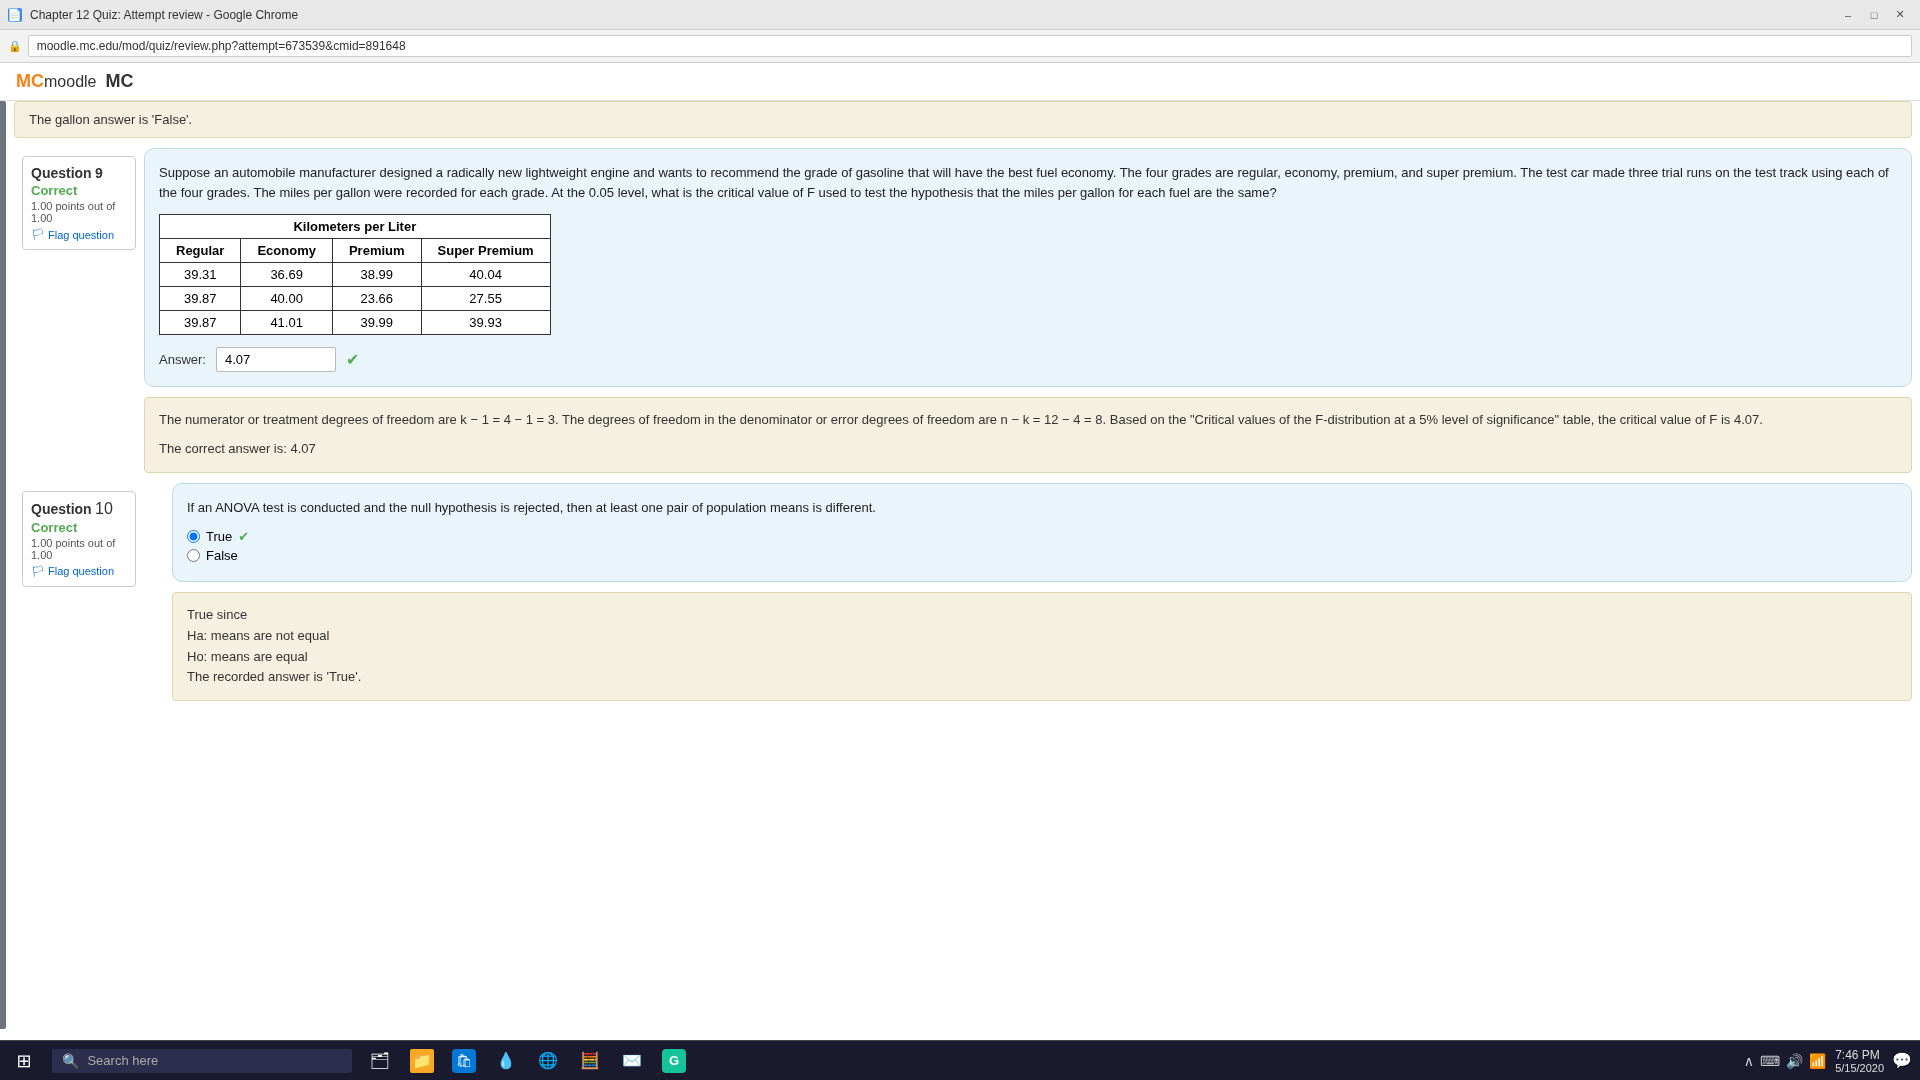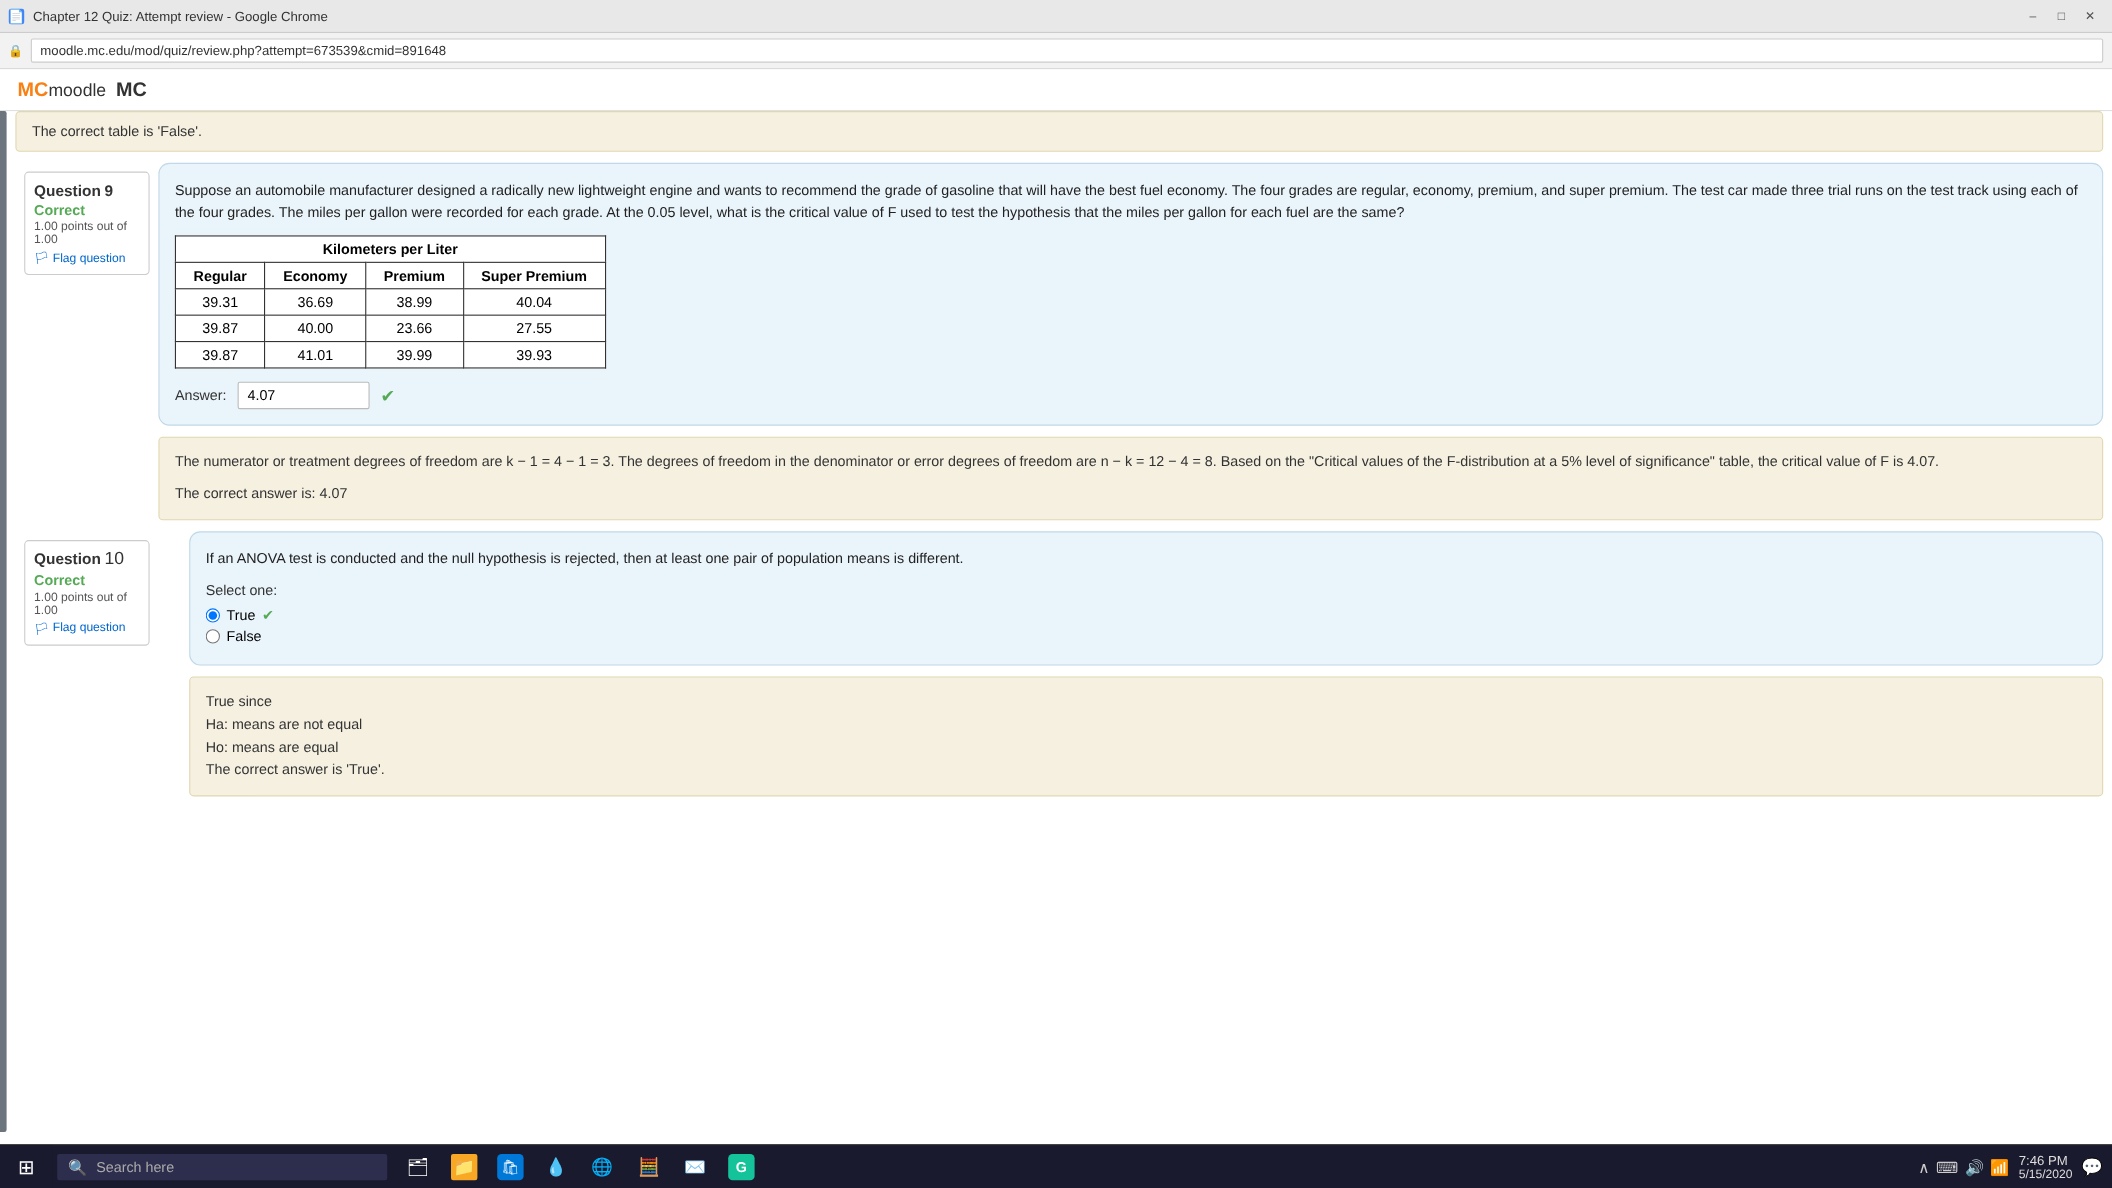--- a/index.html
+++ b/index.html
@@ -180,21 +180,21 @@
     </div>
   </div>
 
   <div class="main-content">
 
     <div class="left-accent"></div>
 
     <div class="content-area">
 
       <div class="feedback-box-top">
-        <span>The correct table is 'False'.</span>
+        <span>The gallon answer is 'False'.</span>
       </div>
 
       <div style="display:flex; gap:0;">
 
         <div class="sidebar">
           <div class="question-nav">
             <div class="question-num">
               <span>Question</span>
               <span>9</span>
             </div>
@@ -270,37 +270,36 @@
             <div class="flag-link">
               <span>🏳</span>
               <span>Flag question</span>
             </div>
           </div>
         </div>
 
         <div style="flex:1;margin-left:28px;">
           <div class="question-block">
             <div class="question-text">If an ANOVA test is conducted and the null hypothesis is rejected, then at least one pair of population means is different.</div>
-            <div class="select-one-label">Select one:</div>
             <div class="radio-option">
               <input type="radio" name="q10" checked="" style="">
               <span>True</span>
               <span style="color:#5a5;">✔</span>
             </div>
             <div class="radio-option">
               <input type="radio" name="q10" style="">
               <span>False</span>
             </div>
           </div>
 
           <div class="feedback-box">
             <p>True since</p>
             <p>Ha: means are not equal</p>
             <p>Ho:  means are equal</p>
-            <p>The correct answer is 'True'.</p>
+            <p>The recorded answer is 'True'.</p>
           </div>
         </div>
       </div>
 
     </div>
   </div>
 </div>
 
 <div class="taskbar">
   <div class="start-btn">

